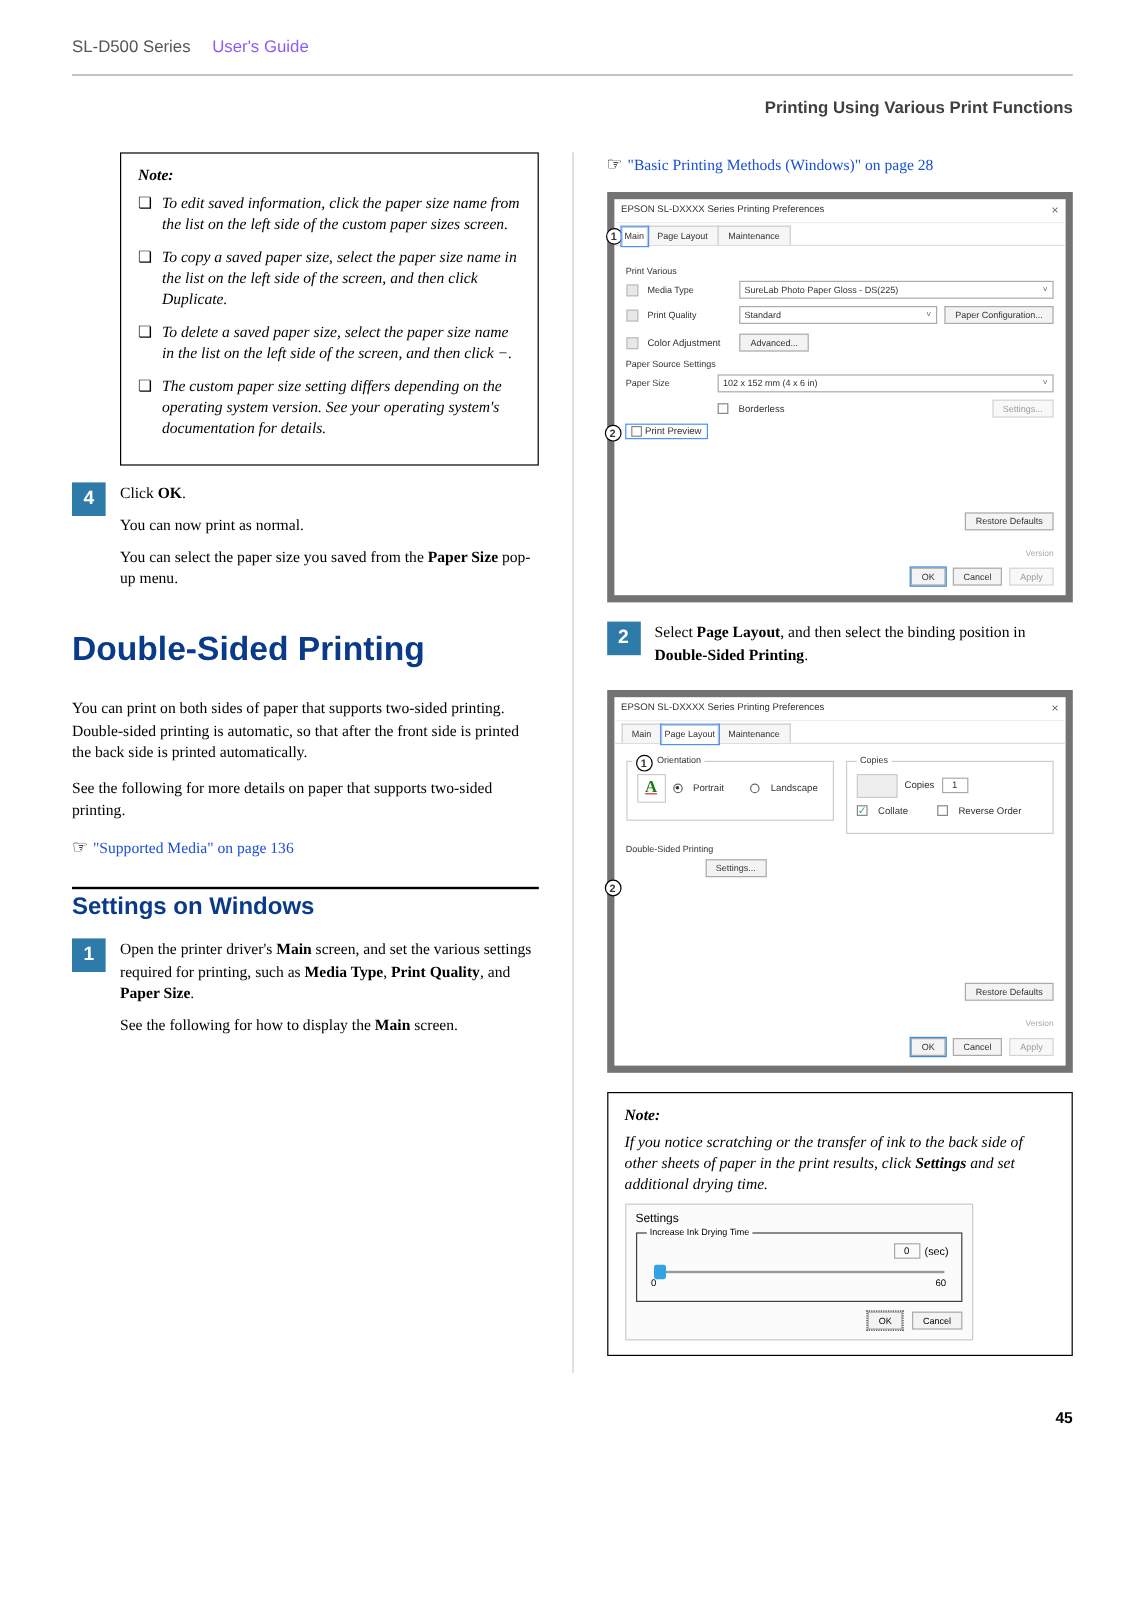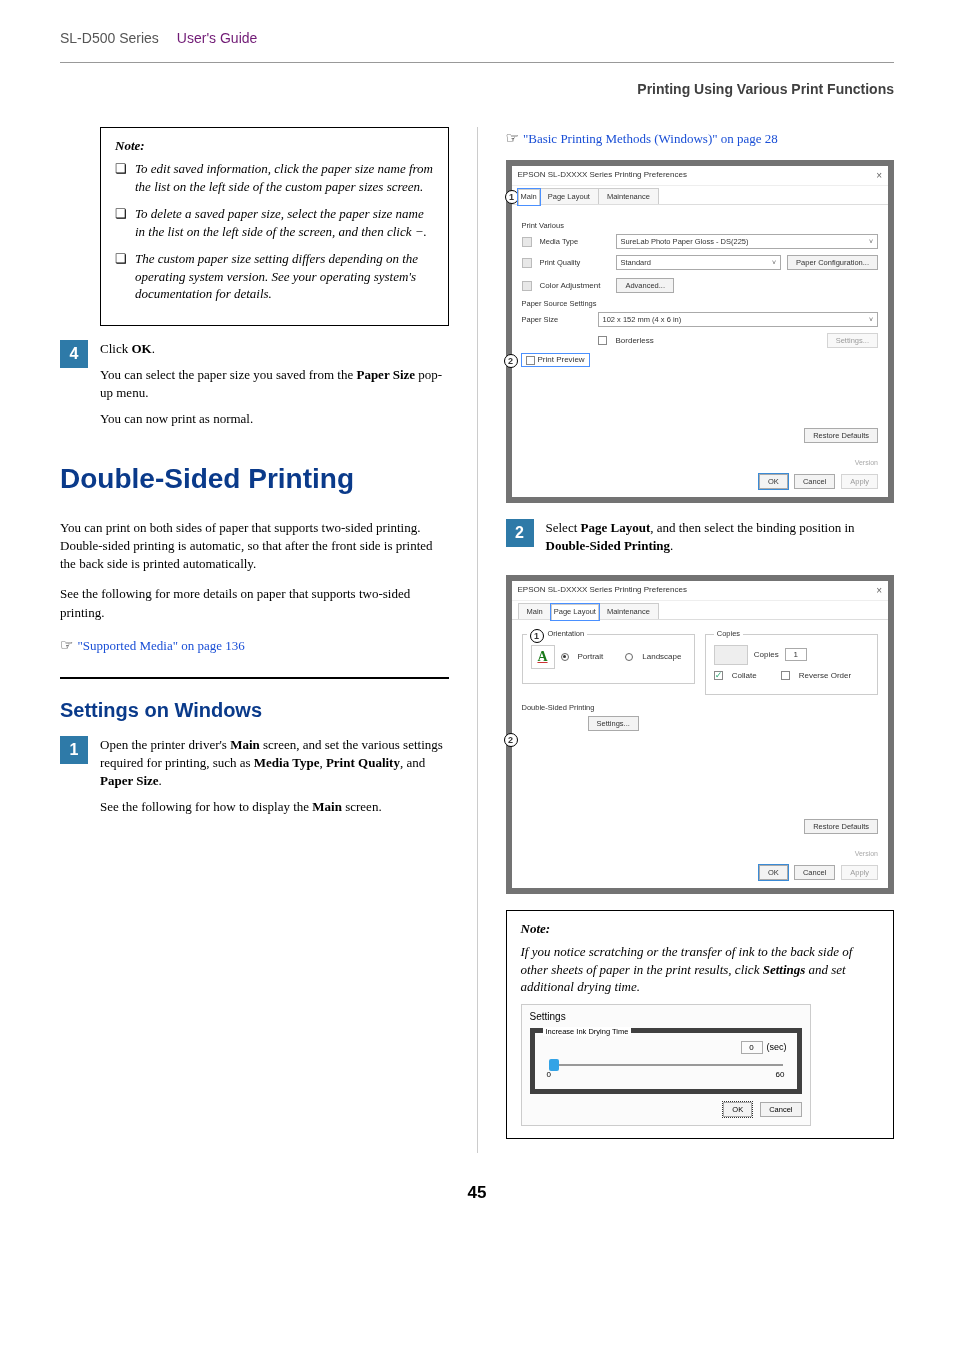--- a/index.html
+++ b/index.html
@@ -16,21 +16,21 @@
   }
   .header-row {
     display: flex;
     align-items: baseline;
     gap: 18px;
     margin-bottom: 16px;
     font-family: Arial, Helvetica, sans-serif;
     font-size: 14px;
   }
   .header-product { color: #555; }
-  .header-guide { color: #701a75; }
+  .header-guide { color: #8b5cf6; }
   .header-rule { border: none; border-top: 1px solid #999; margin-bottom: 18px; }
   .section-title {
     text-align: right;
     font-family: Arial, Helvetica, sans-serif;
     font-weight: bold;
     color: #404040;
     font-size: 14px;
     margin-bottom: 30px;
   }
   .columns {
@@ -97,36 +97,36 @@
     color: #0a3a8a;
     margin: 26px 0 24px 0;
     line-height: 1.15;
   }
   h2.sub {
     font-family: Arial, Helvetica, sans-serif;
     font-weight: bold;
     font-size: 20px;
     color: #0a3a8a;
     border-top: 2px solid #000;
-    padding-top: 20px;
+    padding-top: 4px;
     margin: 22px 0 14px 0;
   }
   .para { margin-bottom: 12px; line-height: 1.4; }
   .link { color: #1a4fd6; }
   .ptr {
     font-family: Arial, sans-serif;
     font-size: 15px;
     margin-right: 4px;
     display: inline-block;
   }
   .pagenum {
-    text-align: center;
+    text-align: right;
     font-family: Arial, Helvetica, sans-serif;
     font-weight: bold;
-    font-size: 17px;
+    font-size: 13px;
     margin-top: 30px;
   }
   
   .dialog {
     font-family: 'Segoe UI', Arial, sans-serif;
     font-size: 8px;
     background: #fff;
     border: 6px solid #737373;
     margin: 8px 0 16px 0;
     color: #333;
@@ -218,21 +218,21 @@
     top: -6px; left: 8px;
     background: #fff;
     padding: 0 3px;
     font-size: 7.5px;
   }
   .two-col {
     display: flex;
     gap: 10px;
   }
   .two-col > div { flex: 1; }
-  .ink-outer { border: 5px solid #404040; padding: 8px 10px 10px 10px; position: relative; margin-top: 6px; }
+  .ink-outer { border: 1px solid #404040; padding: 8px 10px 10px 10px; position: relative; margin-top: 6px; }
   .slider-track { height: 2px; background: #999; margin: 10px 4px 4px 4px; position: relative; }
   .slider-thumb { position: absolute; left: 0; top: -5px; width: 10px; height: 12px; background: #33a3e6; border-radius: 2px; }
   .note-box2 {
     border: 1px solid #000;
     padding: 10px 14px 12px 14px;
     margin: 14px 0;
   }
   .ico { width: 10px; height: 10px; display: inline-block; vertical-align: middle; margin-right: 2px; }
   .ico-sq { background: #e8e8e8; border: 1px solid #bbb; }
   .a-icon {
@@ -273,35 +273,36 @@
   <div class="section-title">Printing Using Various Print Functions</div>
 
   <div class="columns">
 
     <div class="col">
 
       <div class="note-box">
         <div class="note-head">Note:</div>
         <ul class="note-list">
           <li>To edit saved information, click the paper size name from the list on the left side of the custom paper sizes screen.</li>
+          <li>To copy a saved paper size, select the paper size name in the list on the left side of the screen, and then click Duplicate.</li>
           <li>To delete a saved paper size, select the paper size name in the list on the left side of the screen, and then click −.</li>
           <li>The custom paper size setting differs depending on the operating system version. See your operating system's documentation for details.</li>
         </ul>
       </div>
 
       <div class="step">
         <div class="step-num">4</div>
         <div class="step-body">
           <p>
             <span>Click </span><b>OK</b><span>.</span>
           </p>
+          <p>You can now print as normal.</p>
           <p>
             <span>You can select the paper size you saved from the </span><b>Paper Size</b><span> pop-up menu.</span>
           </p>
-          <p>You can now print as normal.</p>
         </div>
       </div>
 
       <h1 class="big">Double-Sided Printing</h1>
 
       <p class="para">You can print on both sides of paper that supports two-sided printing. Double-sided printing is automatic, so that after the front side is printed the back side is printed automatically.</p>
       <p class="para">See the following for more details on paper that supports two-sided printing.</p>
       <p class="para">
         <span class="ptr">☞</span><span class="link">"Supported Media" on page 136</span>
       </p>

